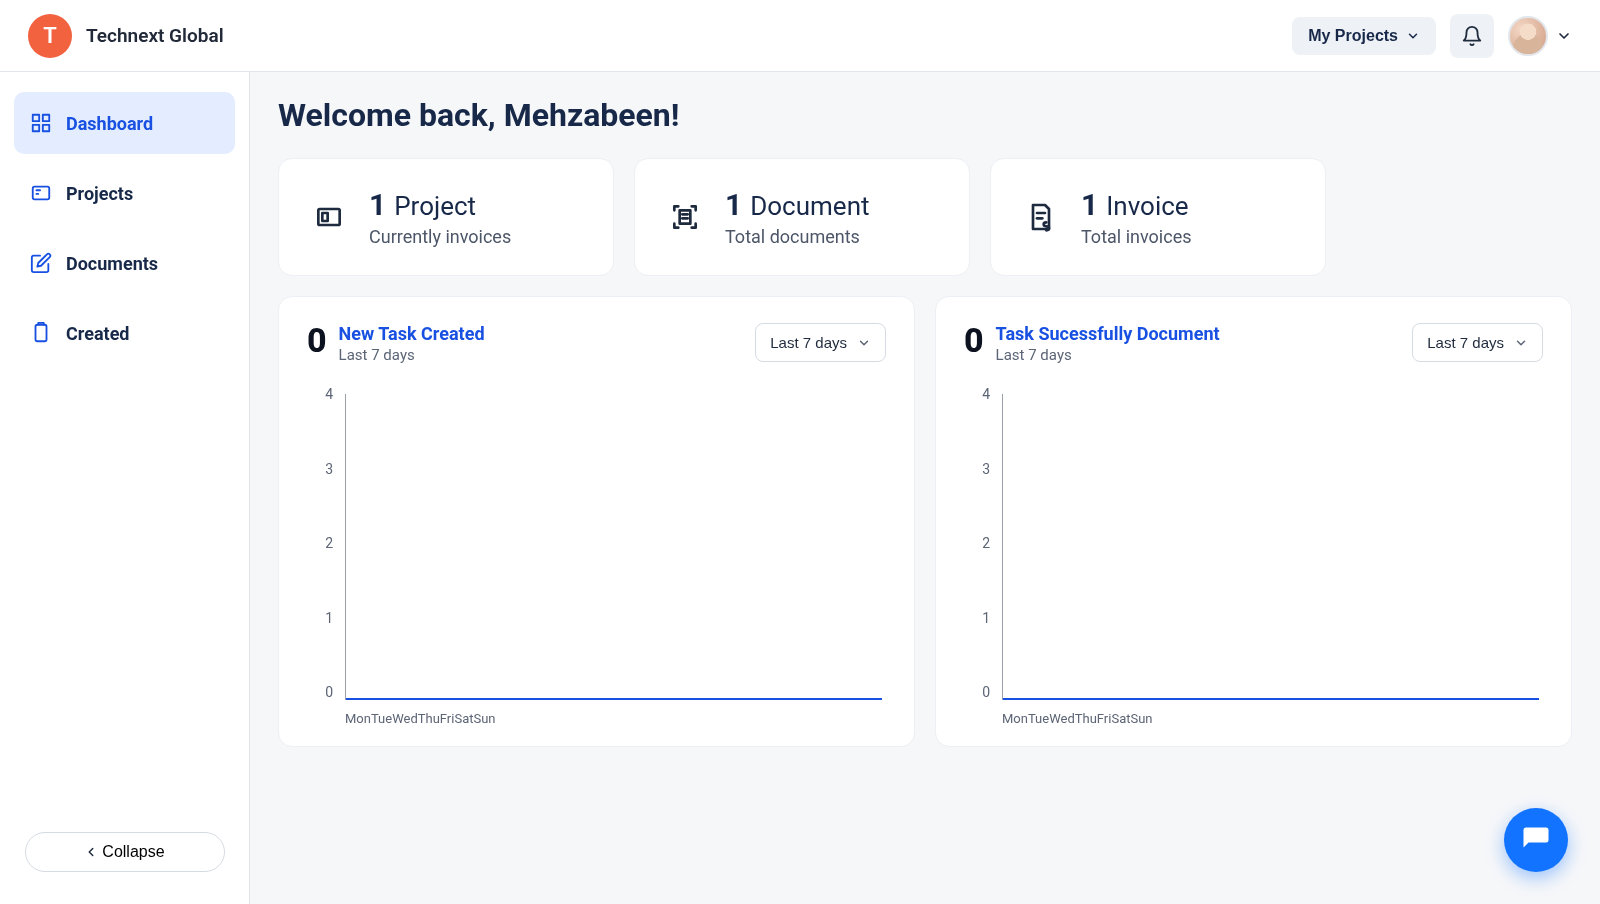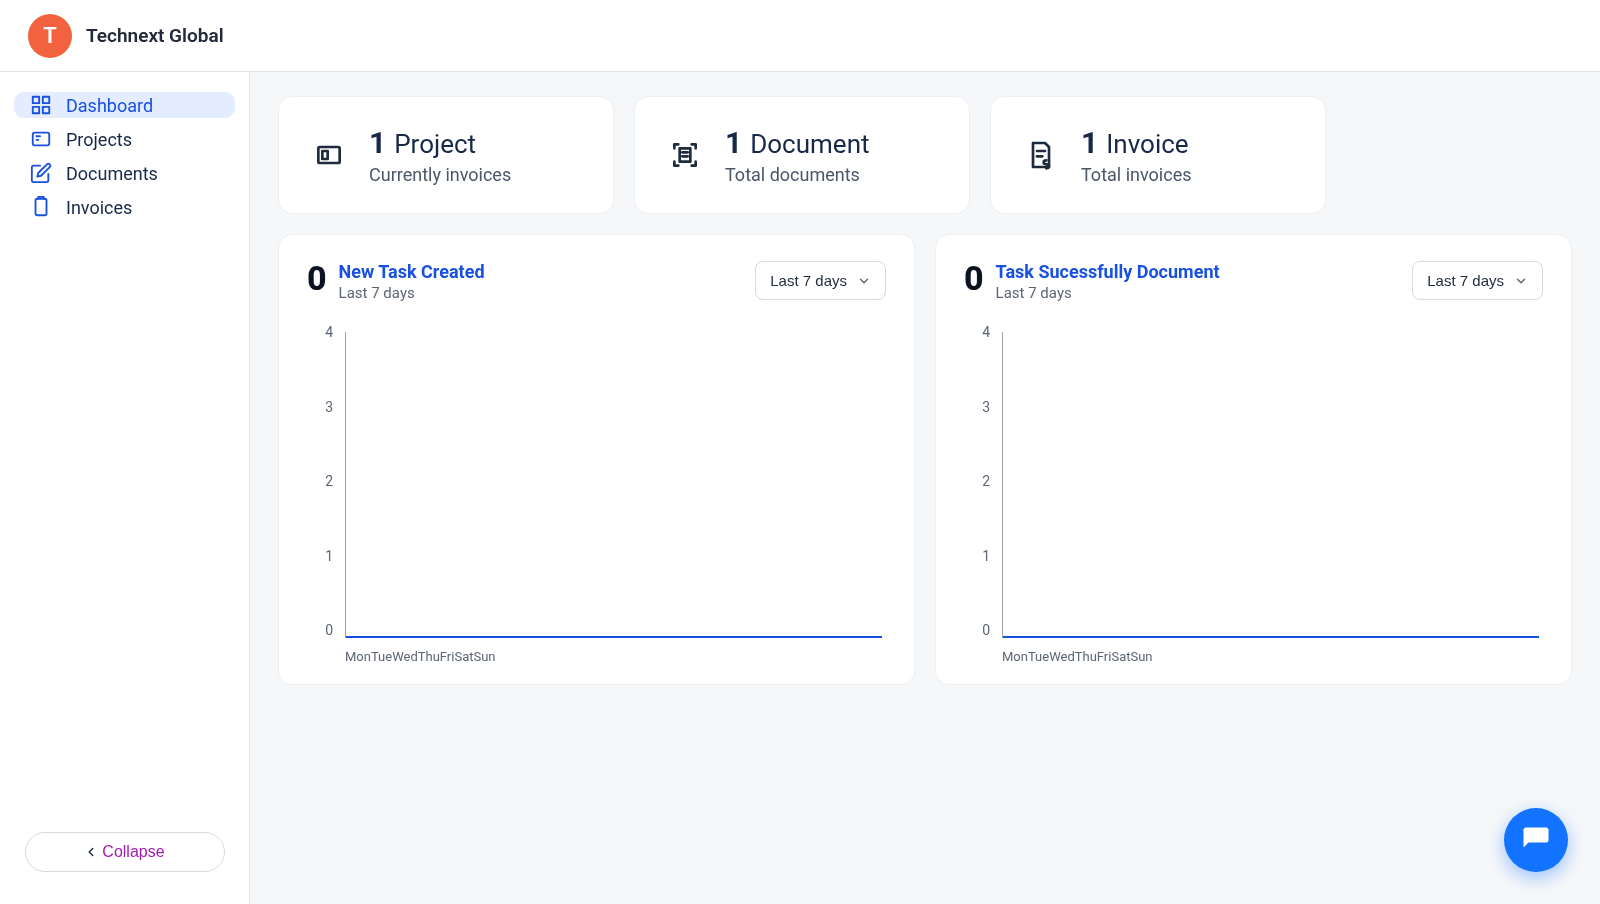--- a/index.html
+++ b/index.html
@@ -103,43 +103,43 @@
     background: #fff;
     border-right: 1px solid #e2e5ea;
     padding: 20px 14px;
     display: flex;
     flex-direction: column;
   }
   .nav-item {
     display: flex;
     align-items: center;
     gap: 14px;
-    padding: 2px 16px;
+    padding: 20px 16px;
     border-radius: 10px;
     font-size: 18px;
-    font-weight: 400;
+    font-weight: 700;
     color: #172849;
     cursor: pointer;
     margin-bottom: 8px;
   }
   .nav-item .icn { color: #1850e1; display: inline-flex; }
   .nav-item.active {
     background: #e3edff;
     color: #1850e1;
   }
   .sidebar-spacer { flex: 1; }
   .collapse-btn {
     width: 200px;
     align-self: center;
     border: 1px solid #d6dbe3;
     background: #fff;
     border-radius: 999px;
     padding: 10px 16px;
     font-size: 16px;
-    color: #a21caf;
+    color: #000000;
     display: inline-flex;
     align-items: center;
     justify-content: center;
     gap: 4px;
     cursor: pointer;
     margin-bottom: 12px;
   }
 
   
   .main {
@@ -310,20 +310,46 @@
   svg { display: block; }
 </style>
 </head>
 <body>
 
 <div class="topbar">
   <div class="org">
     <div class="org-logo">T</div>
     <div class="org-name">Technext Global</div>
   </div>
+  <div class="topbar-right">
+    <button class="dropdown-btn">
+      <span>My Projects</span>
+      <span>
+        <svg width="14" height="14" viewBox="0 0 24 24" fill="none" stroke="#172849" stroke-width="2.5" stroke-linecap="round" stroke-linejoin="round">
+            <polyline points="6 9 12 15 18 9"></polyline>
+          </svg>
+      </span>
+    </button>
+    <button class="icon-btn">
+      <span>
+        <svg width="22" height="22" viewBox="0 0 24 24" fill="none" stroke="#1e2a3d" stroke-width="2" stroke-linecap="round" stroke-linejoin="round">
+            <path d="M18 8a6 6 0 0 0-12 0c0 7-3 9-3 9h18s-3-2-3-9"></path>
+            <path d="M13.73 21a2 2 0 0 1-3.46 0"></path>
+          </svg>
+      </span>
+    </button>
+    <div class="avatar-wrap">
+      <div class="avatar"></div>
+      <span>
+        <svg width="16" height="16" viewBox="0 0 24 24" fill="none" stroke="#1e2a3d" stroke-width="2.5" stroke-linecap="round" stroke-linejoin="round">
+            <polyline points="6 9 12 15 18 9"></polyline>
+          </svg>
+      </span>
+    </div>
+  </div>
 </div>
 
 <div class="shell">
 
   <div class="sidebar">
     <div class="nav-item active">
       <span class="icn">
         <svg width="22" height="22" viewBox="0 0 24 24" fill="none" stroke="currentColor" stroke-width="2" stroke-linecap="round" stroke-linejoin="round">
             <rect x="3" y="3" width="7" height="7"></rect>
             <rect x="14" y="3" width="7" height="7"></rect>
@@ -352,34 +378,35 @@
       </span>
       <span>Documents</span>
     </div>
     <div class="nav-item">
       <span class="icn">
         <svg width="22" height="22" viewBox="0 0 24 24" fill="none" stroke="currentColor" stroke-width="2" stroke-linecap="round" stroke-linejoin="round">
             <rect x="6" y="3" width="12" height="18" rx="2"></rect>
             <path d="M9 3V1h6v2"></path>
           </svg>
       </span>
-      <span>Invoices</span>
+      <span>Created</span>
     </div>
     <div class="sidebar-spacer"></div>
     <button class="collapse-btn">
       <span>
         <svg width="14" height="14" viewBox="0 0 24 24" fill="none" stroke="#1e2a3d" stroke-width="2.5" stroke-linecap="round" stroke-linejoin="round">
             <polyline points="15 18 9 12 15 6"></polyline>
           </svg>
       </span>
       <span>Collapse</span>
     </button>
   </div>
 
   <div class="main">
+    <h1 class="welcome">Welcome back, Mehzabeen!</h1>
 
     <div class="stat-row">
       <div class="stat-card">
         <div class="stat-icon">
           <svg width="32" height="32" viewBox="0 0 24 24" fill="none" stroke="#1e2a3d" stroke-width="2" stroke-linecap="round" stroke-linejoin="round">
               <rect x="4" y="6" width="16" height="12" rx="1"></rect>
               <rect x="7" y="9" width="4" height="6"></rect>
             </svg>
         </div>
         <div class="stat-text">

